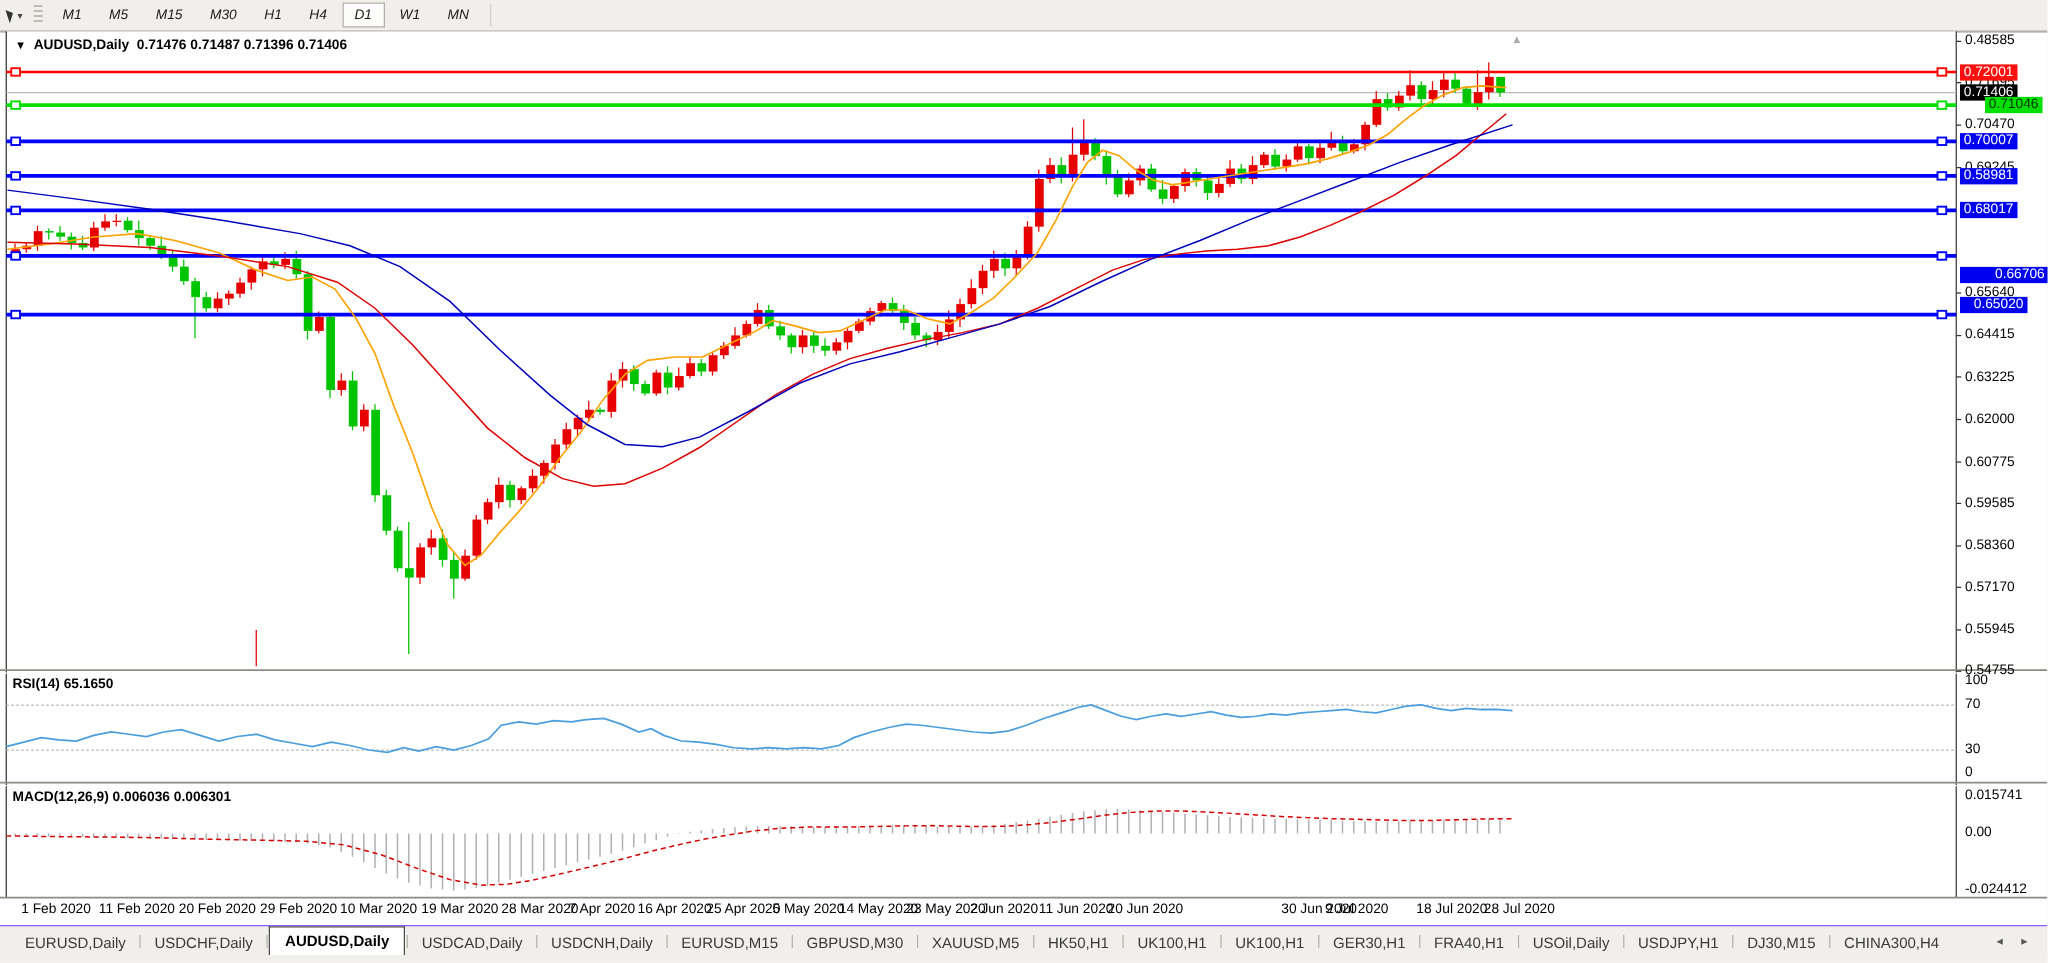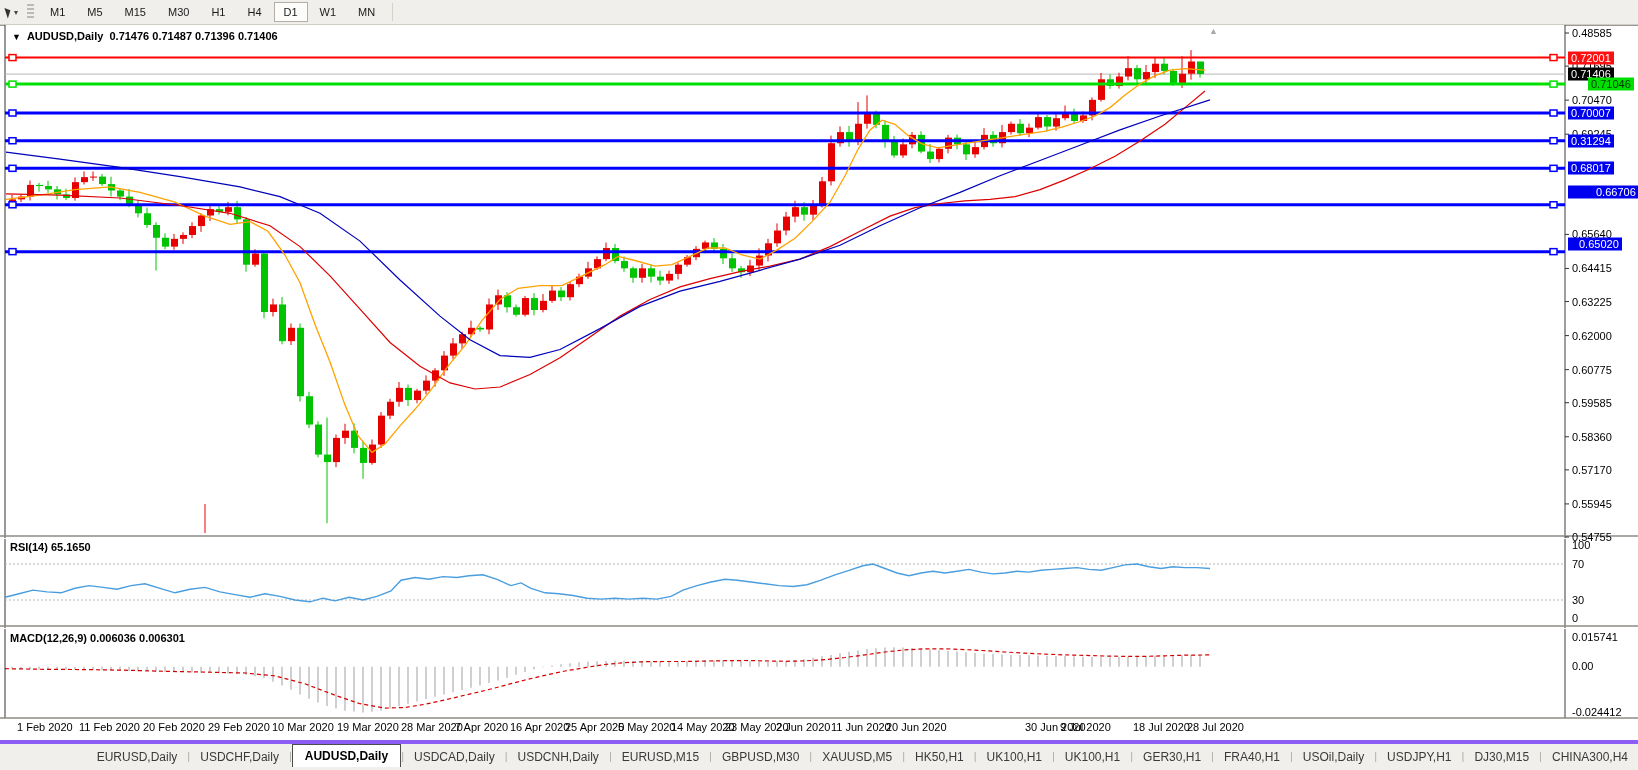--- a/index.html
+++ b/index.html
@@ -9,21 +9,21 @@
     -webkit-font-smoothing:none;
   }
   
   #toolbar{position:absolute;left:0;top:0;width:1638px;height:24px;background:#f1efec;
     border-bottom:1px solid #cfccc6;display:flex;align-items:center;}
   .tool-icon-wrap{display:flex;align-items:center;padding:0 4px 0 6px;height:20px;}
   .cursor-glyph{width:0;height:0;border-left:5px solid #333;border-top:4px solid transparent;border-bottom:7px solid transparent;transform:rotate(-18deg);display:inline-block;}
   .dd-arrow{font-size:8px;color:#444;margin-left:3px;}
   .grip{width:7px;height:16px;margin:0 5px;
     background:repeating-linear-gradient(to bottom,#bdb9b2 0 2px,#f1efec 2px 4px);}
-  .tfbtn{padding:3px 9px;margin:18px 1px;color:#1a1a1a;border:1px solid transparent;line-height:12px;cursor:default;}
+  .tfbtn{padding:3px 9px;margin:18px 1px;color:#1a1a1a;border:1px solid transparent;line-height:12px;cursor:default;font-style:italic;}
   .tfbtn.active{background:#fcfcfb;border:1px solid #b3afa7;}
   .tb-sep{width:1px;height:18px;background:#d4d1ca;margin:0 6px;}
   
   #chartwin{position:absolute;left:0;top:25px;width:1638px;height:737px;background:#ffffff;border-top:1px solid #9c9891;}
   #chart-svg{position:absolute;left:0;top:25px;width:1638px;height:737px;}
   #chart-title{position:absolute;left:12px;top:30px;font-weight:bold;font-size:11px;color:#000;z-index:5;}
   #chart-title .tri{font-size:9px;margin-right:6px;}
   #shift-marker{position:absolute;left:1209px;top:26px;color:#a9a9a9;font-size:9px;z-index:4;}
   .panel-label{position:absolute;left:10px;font-size:11px;font-weight:600;color:#000;z-index:5;}
   
@@ -32,21 +32,21 @@
     padding:0 3px;white-space:nowrap;z-index:7;}
   .pricetag.red{background:#ff1010;color:#fff;}
   .pricetag.black{background:#000;color:#fff;}
   .pricetag.green{background:#00e000;color:#003300;}
   .pricetag.blue{background:#0000f0;color:#fff;text-align:right;}
   
   #dates{position:absolute;left:0;top:721px;width:1638px;height:16px;z-index:5;margin-left:15px;}
   .datelab{position:absolute;top:0;font-size:11px;color:#000;white-space:nowrap;}
   
   #tabbar{position:absolute;left:0;top:740px;width:1638px;height:23px;background:#f1efec;
-    border-top:4px solid #8b5cf6;display:flex;align-items:flex-end;z-index:8;flex-direction:column;}
+    border-top:1px solid #8b5cf6;display:flex;align-items:flex-end;z-index:8;}
   .tab{padding:4px 10px 3px 10px;color:#3a3a3a;white-space:nowrap;font-size:12px;cursor:default;}
   .tab.active{background:#ffffff;border:1px solid #4d4d4d;border-bottom:none;font-weight:bold;color:#000;
     padding:4px 12px 4px 12px;}
   .tabsep{color:#b0ada6;align-self:center;font-size:11px;}
   #tab-arrows{margin-left:auto;margin-right:10px;align-self:center;color:#555;font-size:10px;letter-spacing:6px;}
   #bottomstrip{position:absolute;left:0;top:763px;width:1638px;height:7px;background:#f1efec;border-top:1px solid #cfccc6;}
 </style>
 </head>
 <body>
 
@@ -547,23 +547,23 @@
     <div class="axlabel" style="top: 369.649px;">0.60775</div>
     <div class="axlabel" style="top: 402.73px;">0.59585</div>
     <div class="axlabel" style="top: 436.784px;">0.58360</div>
     <div class="axlabel" style="top: 469.865px;">0.57170</div>
     <div class="axlabel" style="top: 503.919px;">0.55945</div>
     <div class="axlabel" style="top: 537px;">0.54755</div>
     <div class="pricetag red" style="top: 57.5745px;">0.72001</div>
     <div class="pricetag black" style="top: 74.1151px;">0.71406</div>
     <div class="pricetag green" style="top: 84.1228px; margin-left: 20px;">0.71046</div>
     <div class="pricetag blue" style="top: 113.006px;">0.70007</div>
-    <div class="pricetag blue" style="top: 140.722px;">0.31294</div>
+    <div class="pricetag blue" style="top: 140.722px;">0.58981</div>
     <div class="pricetag blue" style="top: 168.327px;">0.68017</div>
-    <div class="pricetag blue" style="top: 192px; padding-left: 28px;">0.66706</div>
+    <div class="pricetag blue" style="top: 220px; padding-left: 28px;">0.66706</div>
     <div class="pricetag blue" style="top: 244px; padding-left: 11px;">0.65020</div>
   </div>
 <div id="sub-axis-labels">
     <div class="axlabel" style="top: 545px;">100</div>
     <div class="axlabel" style="top: 564px;">70</div>
     <div class="axlabel" style="top: 600px; text-align: center;">30</div>
     <div class="axlabel" style="top: 618px;">0</div>
     <div class="axlabel" style="top: 637px;">0.015741</div>
     <div class="axlabel" style="top: 666px;">0.00</div>
     <div class="axlabel" style="top: 712px;">-0.024412</div>

